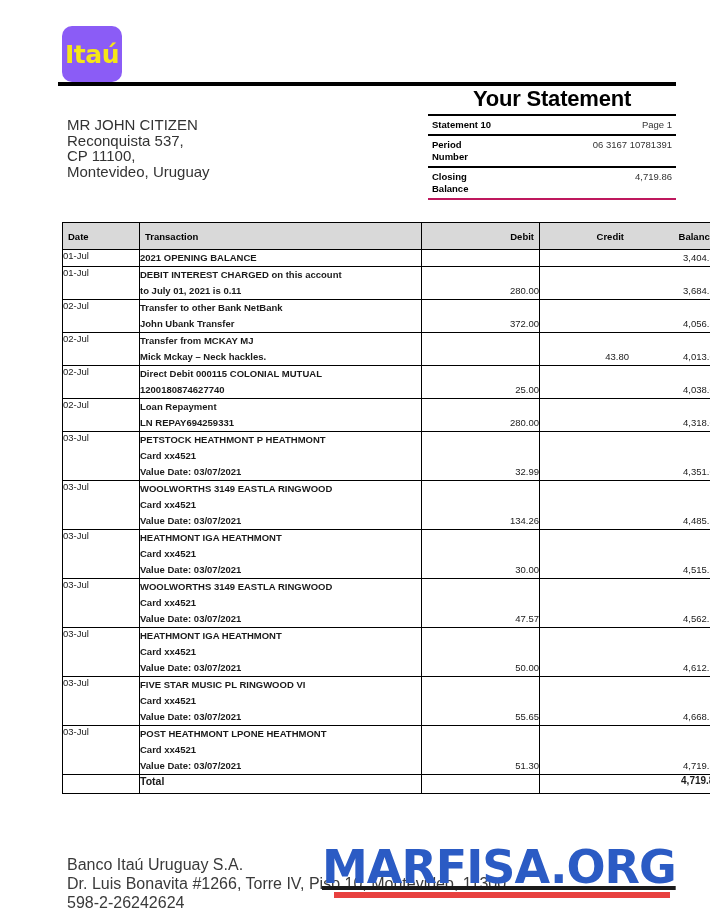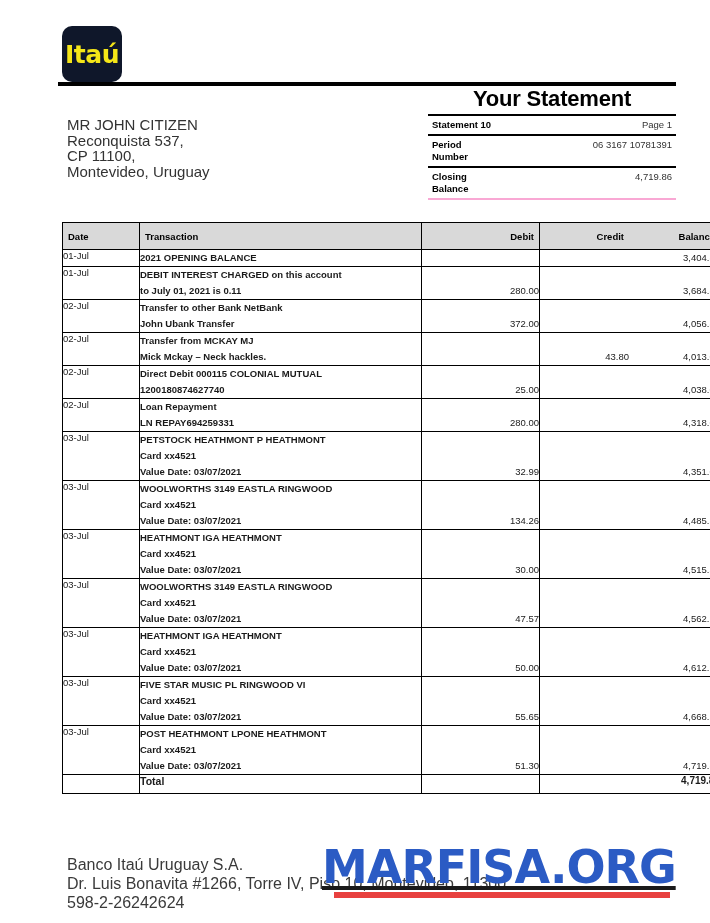--- a/index.html
+++ b/index.html
@@ -25,21 +25,21 @@
 
   
   .logo-wrap {
     position: absolute;
     left: 62px;
     top: 26px;
   }
   .logo {
     width: 60px;
     height: 56px;
-    background: #0f172a;
+    background: #8b5cf6;
     border-radius: 10px;
     display: flex;
     align-items: center;
     justify-content: center;
     text-align: right;
   }
   .logo-text {
     color: #f5e618;
     font-family: "DejaVu Sans", sans-serif;
     font-weight: bold;
@@ -84,21 +84,21 @@
     letter-spacing: -0.2px;
     line-height: 26px;
     margin-bottom: 2px;
   }
   .stmt-table {
     width: 100%;
     border-collapse: collapse;
     font-size: 9.5px;
   }
   .stmt-table tr { border-top: 2px solid #000; }
-  .stmt-table tr:last-child { border-bottom: 2px solid #f9a8d4; }
+  .stmt-table tr:last-child { border-bottom: 2px solid #be185d; }
   .stmt-table td {
     padding: 3px 2px 3px 4px;
     vertical-align: top;
   }
   .stmt-label {
     font-weight: bold;
     color: #000;
     width: 47%;
     line-height: 12px;
   }

